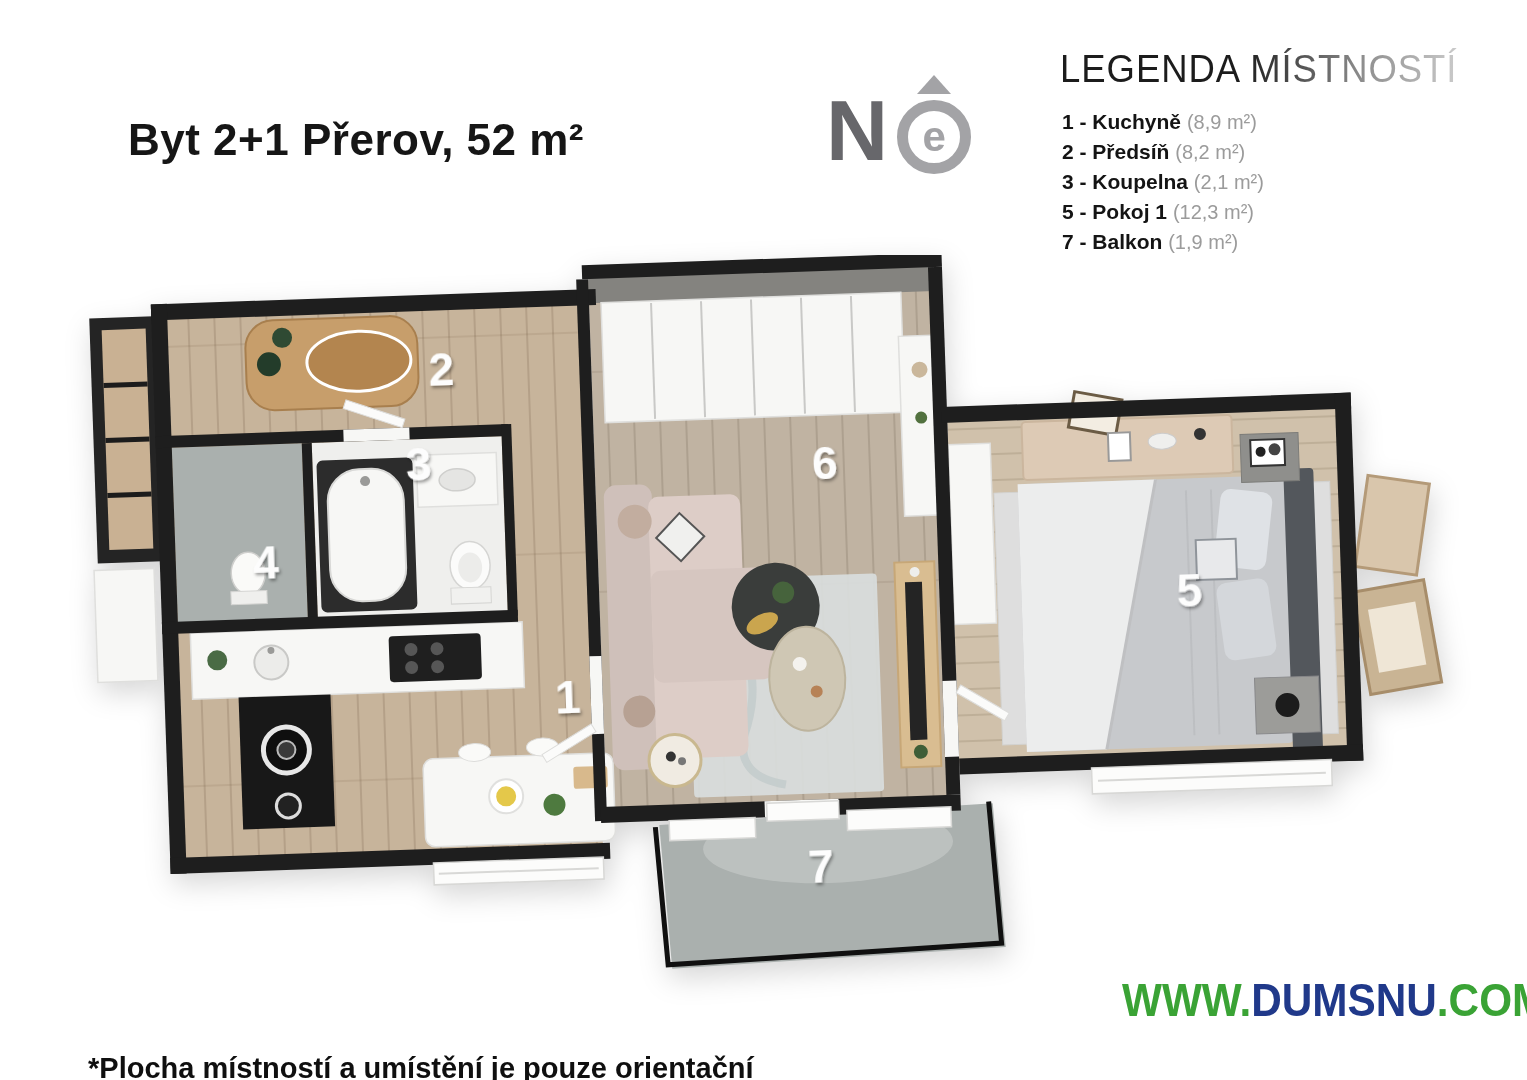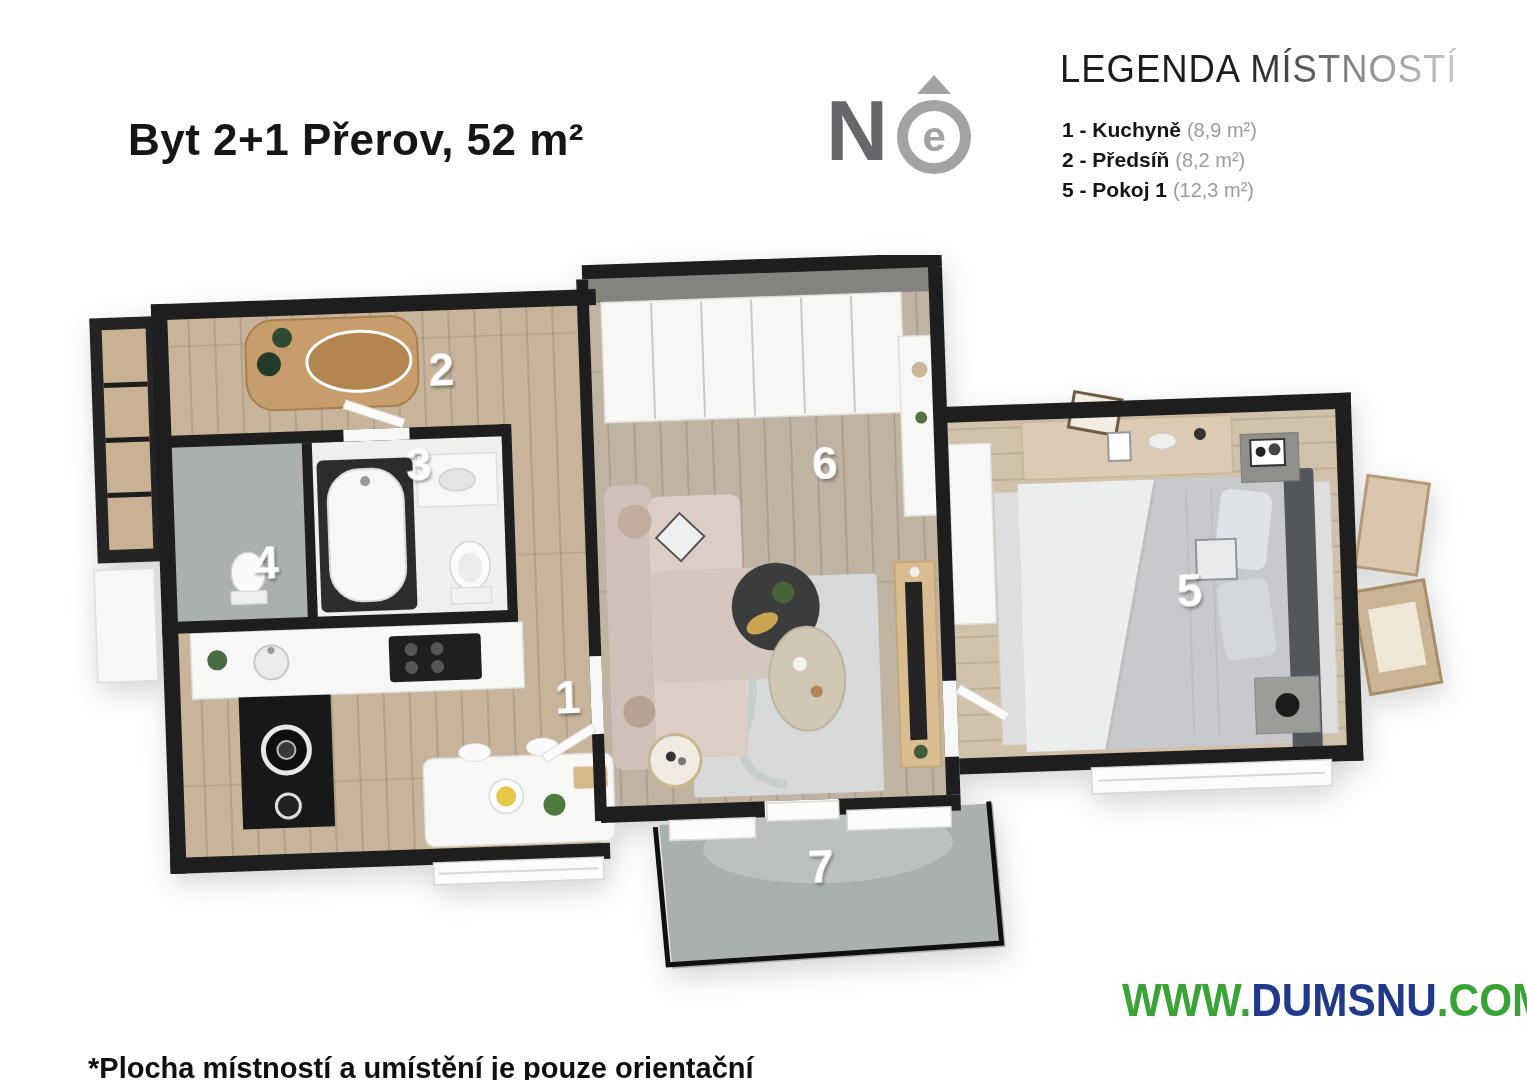--- a/index.html
+++ b/index.html
@@ -20,21 +20,21 @@
   .logo-e{font-size:42px;font-weight:800;color:#a3a3a6;line-height:1;}
   .logo-arrow{position:absolute;top:-36px;left:50%;transform:translateX(-50%);width:0;height:0;
               border-left:17px solid transparent;border-right:17px solid transparent;
               border-bottom:19px solid #a3a3a6;}
   
   .legend{position:absolute;left:1060px;top:48px;}
   .legend-title{font-size:38px;font-weight:500;color:#1c1c1c;letter-spacing:1px;white-space:nowrap;
                 transform:scaleX(.96);transform-origin:left;}
   .legend-title .fade{background:linear-gradient(90deg,#242424 0%,#8f8f8f 55%,#cacaca 100%);
                 -webkit-background-clip:text;background-clip:text;color:transparent;}
-  .legend-items{list-style:none;margin:24px 0 0 2px;padding:0;}
+  .legend-items{list-style:none;margin:16px 0 0 2px;padding:0;}
   .legend-items li{font-size:21px;line-height:30px;color:#141414;white-space:nowrap;}
   .room-label{font-weight:700;}
   .room-area{color:#9b9b9b;font-weight:400;font-size:20px;}
   
   .plan{position:absolute;left:70px;top:255px;width:1400px;height:720px;
         filter:drop-shadow(3px 10px 14px rgba(0,0,0,.16));}
   .wall{fill:var(--wall);}
   .white-fit{fill:#f7f7f5;stroke:#dfdfdd;stroke-width:1.5;}
   .sill{fill:#fcfcfb;stroke:#d8d8d6;stroke-width:1.5;}
   .rnum{font-family:"Liberation Sans",sans-serif;font-size:46px;font-weight:700;fill:#fdfdfd;}
@@ -61,21 +61,23 @@
   </div>
 
   <div class="legend">
     <div class="legend-title">
       <span>LEGENDA</span>
       <span class="fade">MÍSTNOSTÍ</span>
     </div>
     <ul class="legend-items">
       <li><span class="room-label">1 - Kuchyně</span> <span class="room-area">(8,9 m²)</span></li>
       <li><span class="room-label">2 - Předsíň</span> <span class="room-area">(8,2 m²)</span></li>
+      <li><span class="room-label">3 - Koupelna</span> <span class="room-area">(2,1 m²)</span></li>
       <li><span class="room-label">5 - Pokoj 1</span> <span class="room-area">(12,3 m²)</span></li>
+      <li><span class="room-label">7 - Balkon</span> <span class="room-area">(1,9 m²)</span></li>
     </ul>
   </div>
 
   <svg class="plan" viewBox="0 0 1400 720">
     <defs>
       <pattern id="pWoodA" width="26" height="220" patternUnits="userSpaceOnUse">
         <rect width="26" height="220" style="fill:var(--wood_hall)"></rect>
         <rect x="24" width="2" height="220" fill="rgba(104,82,58,0.20)"></rect>
         <rect y="70" width="26" height="2" fill="rgba(104,82,58,0.12)"></rect>
       </pattern>

